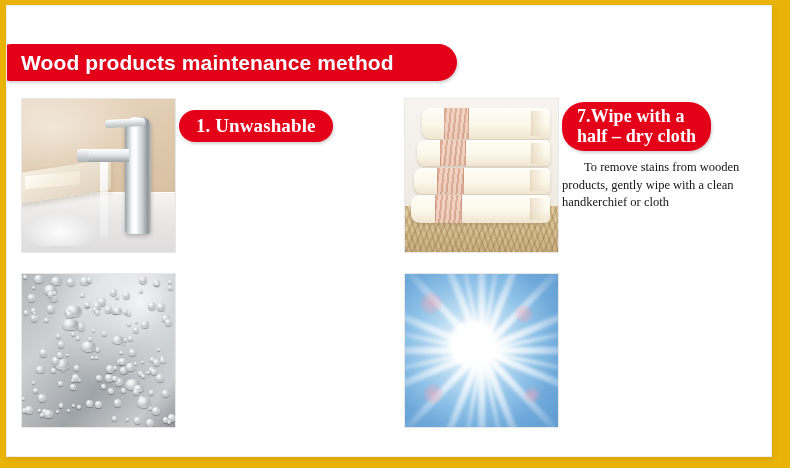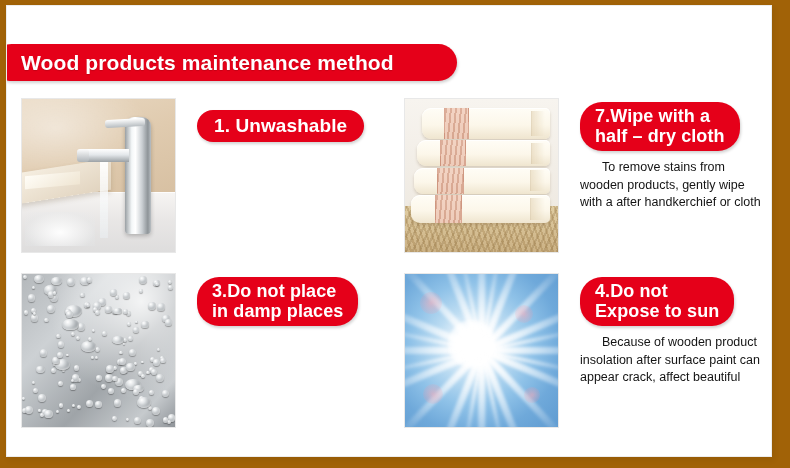--- a/index.html
+++ b/index.html
@@ -14,21 +14,21 @@
     overflow: hidden;
     font-family: "Liberation Sans", sans-serif;
     -webkit-font-smoothing: antialiased;
   }
 
   
   #page {
     position: relative;
     width: 790px;
     height: 468px;
-    background: #a16207;
+    background: #eab308;
   }
   #canvas {
     position: absolute;
     left: 6px;
     top: 5px;
     width: 766px;
     height: 452px;
     background: #ffffff;
     border: 1px solid #ededed;
     box-shadow: 2px 3px 6px rgba(0,0,0,0.07);
@@ -83,23 +83,24 @@
     width: 155px;
     height: 155px;
     flex: 0 0 155px;
     border: 1px solid #e8e8e8;
     box-sizing: border-box;
     overflow: hidden;
     background: #f5f5f5;
   }
   .tip-body {
     flex: 1 1 auto;
-    padding-left: 21px;
+    padding-left: 3px;
     padding-right: 4px;
     box-sizing: border-box;
+    font-family: Liberation Serif, serif;
   }
 
   
   .pill {
     display: inline-block;
     background: #e50019;
     color: #ffffff;
     border-radius: 22px;
     padding: 5px 17px 6px 17px;
     font-size: 19px;
@@ -311,21 +312,21 @@
             <div class="towel t4">
                 <div class="band"></div>
                 <div class="fold"></div>
               </div>
           </div>
           <div class="tip-body">
             <div class="pill two-line">
               <span>7.Wipe with a</span>
               <span class="l2">half – dry cloth</span>
             </div>
-            <p class="desc tight">To remove stains from wooden products, gently wipe with a after handkerchief or cloth</p>
+            <p class="desc tight">To remove stains from wooden products, gently wipe with a clean handkerchief or cloth</p>
           </div>
         </div>
 
       </div>
 
       <div class="tip-row" style="margin-top:20px;">
 
         <div class="tip-card">
           <div class="photo ph-drops">
             <div id="drops-layer">
@@ -475,24 +476,20 @@
                 <div class="d" style="width: 6.6px; height: 6.6px; left: 54.4%; top: 21%;"></div>
                 <div class="d" style="width: 5.9px; height: 5.9px; left: 42.2%; top: 2.2%;"></div>
                 <div class="d" style="width: 6.4px; height: 6.4px; left: 93.7%; top: 29.5%;"></div>
                 <div class="d" style="width: 8.1px; height: 8.1px; left: 54.8%; top: 59.7%;"></div>
                 <div class="d" style="width: 4px; height: 4px; left: 42.9%; top: 41.5%;"></div>
                 <div class="d big" style="width: 14.1px; height: 10.2px; left: 75%; top: 80.7%;"></div>
                 <div class="d big" style="width: 11.8px; height: 8.5px; left: 59%; top: 40.5%;"></div>
               </div>
           </div>
           <div class="tip-body">
-            <div class="pill two-line">
-              <span>3.Do not place</span>
-              <span class="l2">in damp places</span>
-            </div>
           </div>
         </div>
 
         <div class="tip-card">
           <div class="photo ph-sun">
             <div id="rays-layer">
                 <div class="ray" style="transform: rotate(0deg);"></div>
                 <div class="ray" style="transform: rotate(23deg);"></div>
                 <div class="ray" style="transform: rotate(47deg);"></div>
                 <div class="ray" style="transform: rotate(68deg);"></div>
@@ -504,26 +501,19 @@
                 <div class="ray thin" style="transform: rotate(78deg);"></div>
                 <div class="ray thin" style="transform: rotate(100deg);"></div>
                 <div class="ray thin" style="transform: rotate(168deg);"></div>
               </div>
             <div class="core"></div>
             <div class="flare" style="left:10%;top:12%;width:22px;height:22px;"></div>
             <div class="flare" style="left:72%;top:20%;width:18px;height:18px;"></div>
             <div class="flare" style="left:12%;top:72%;width:20px;height:20px;"></div>
             <div class="flare" style="left:78%;top:74%;width:16px;height:16px;"></div>
           </div>
-          <div class="tip-body">
-            <div class="pill two-line">
-              <span>4.Do not</span>
-              <span class="l2">Expose to sun</span>
-            </div>
-            <p class="desc tight">Because of wooden product insolation after surface paint can appear crack, affect beautiful</p>
-          </div>
         </div>
 
       </div>
 
     </div>
   </div>
 </div>
 
 </body></html>

